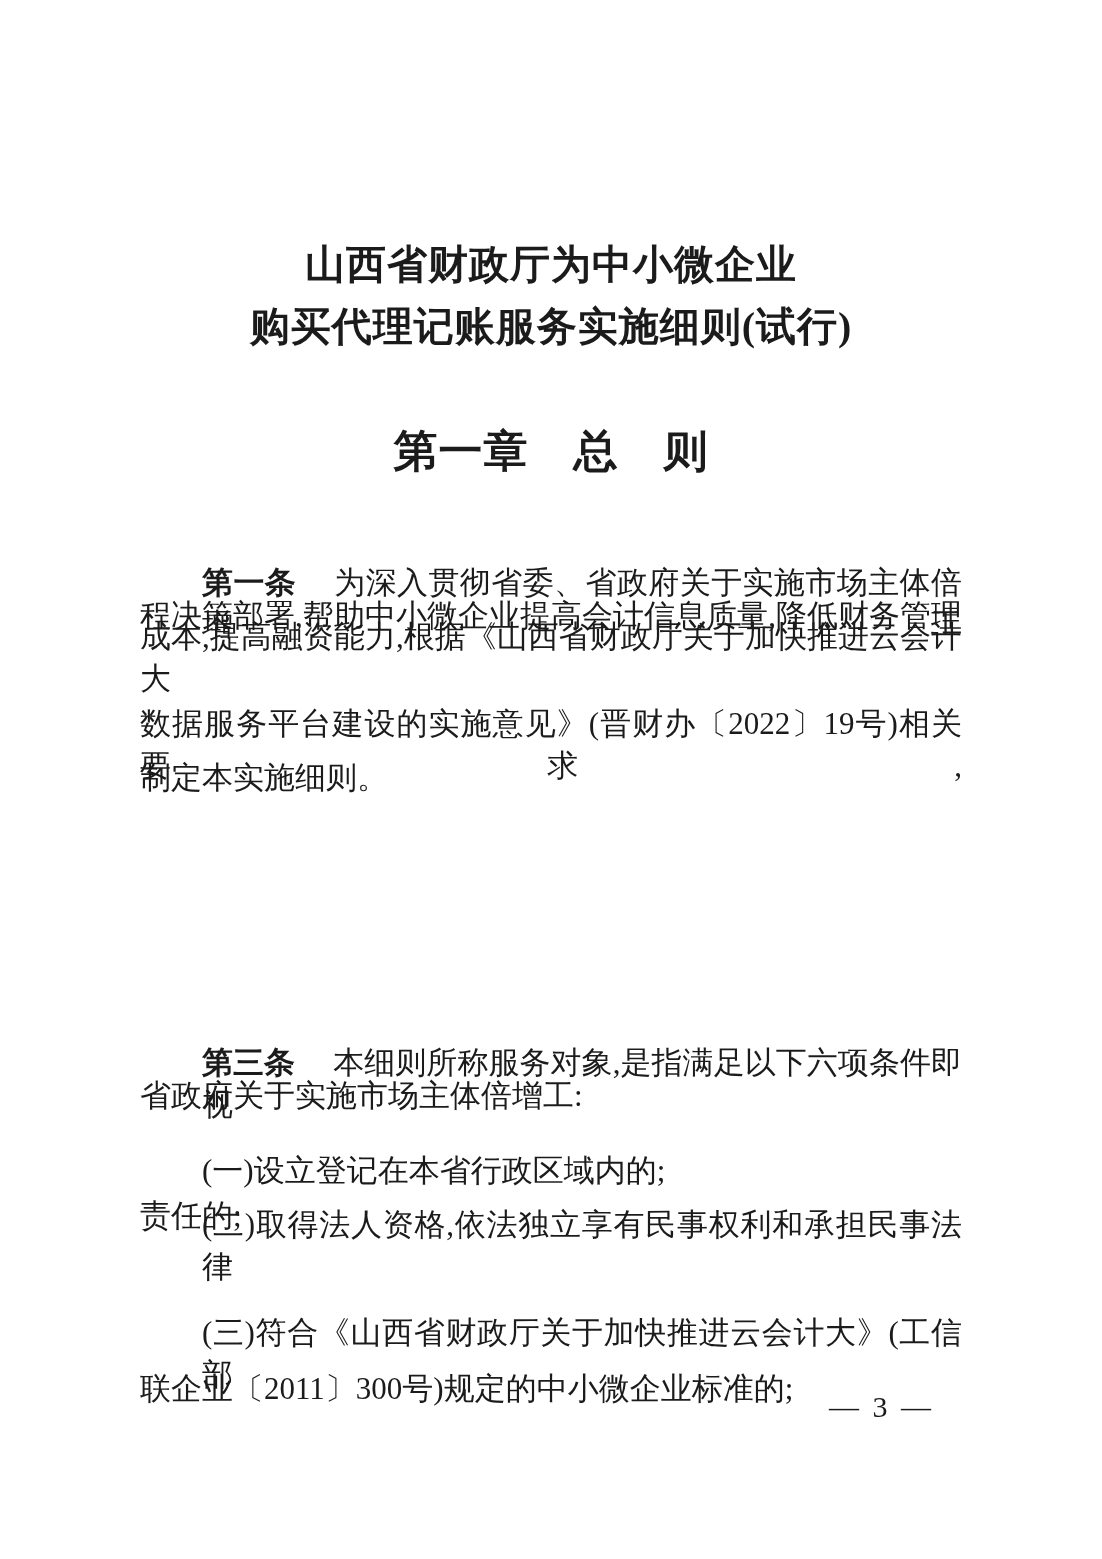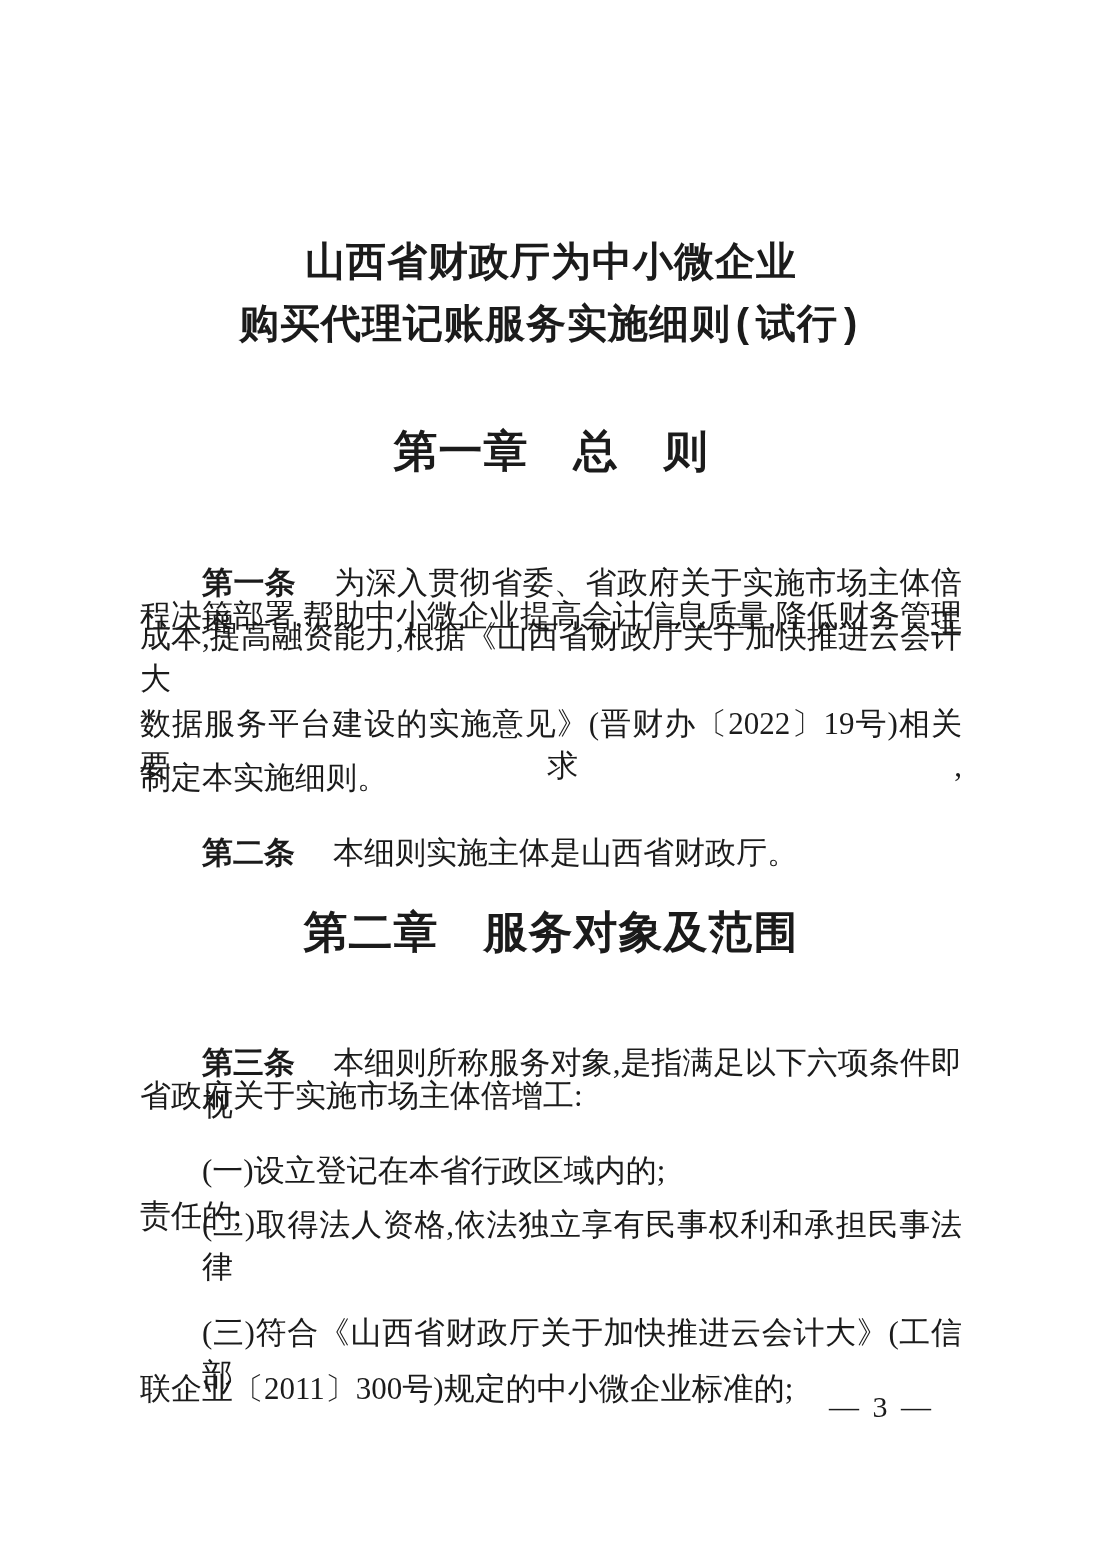--- a/index.html
+++ b/index.html
@@ -34,21 +34,21 @@
   .center{
     left:0;
     width:1102px;
     text-align:center;
     padding-left:0;
   }
   .title-line{
     font-size:40px;
     font-weight:bold;
     letter-spacing:1px;
-    font-family:Liberation Mono, monospace;
+    font-family:Liberation Serif, serif;
   }
   .chapter-heading{
     font-family:"Liberation Sans","DejaVu Sans",sans-serif;
     font-weight:bold;
     font-size:44px;
     letter-spacing:1px;
   }
   .article-label{
     font-family:"Liberation Sans","DejaVu Sans",sans-serif;
     font-weight:bold;
@@ -74,25 +74,21 @@
   <div class="line center chapter-heading" style="top:430px;">第一章　总　则</div>
 
   <div class="line indent just" style="top:541px;">
     <span class="article-label">第一条</span><span>为深入贯彻省委、省政府关于实施市场主体倍增工</span>
   </div>
   <div class="line just" style="top:595px;">程决策部署,帮助中小微企业提高会计信息质量,降低财务管理</div>
   <div class="line just" style="top:616px;">成本,提高融资能力,根据《山西省财政厅关于加快推进云会计大</div>
   <div class="line just" style="top:703px;">数据服务平台建设的实施意见》(晋财办〔2022〕19号)相关要求,</div>
   <div class="line" style="top:757px;">制定本实施细则。</div>
 
-  <div class="line indent" style="top:811px;">
-    <span class="article-label">第二条</span><span>本细则实施主体是山西省财政厅。</span>
-  </div>
 
-  <div class="line center chapter-heading" style="top:911px;">第二章　服务对象及范围</div>
 
   <div class="line indent just" style="top:1021px;">
     <span class="article-label">第三条</span><span>本细则所称服务对象,是指满足以下六项条件即视</span>
   </div>
   <div class="line" style="top:1075px;">省政府关于实施市场主体倍增工:</div>
 
   <div class="line indent" style="top:1129px;">(一)设立登记在本省行政区域内的;</div>
 
   <div class="line indent just" style="top:1183px;">(二)取得法人资格,依法独立享有民事权利和承担民事法律</div>
   <div class="line" style="top:1195px;">责任的;</div>

